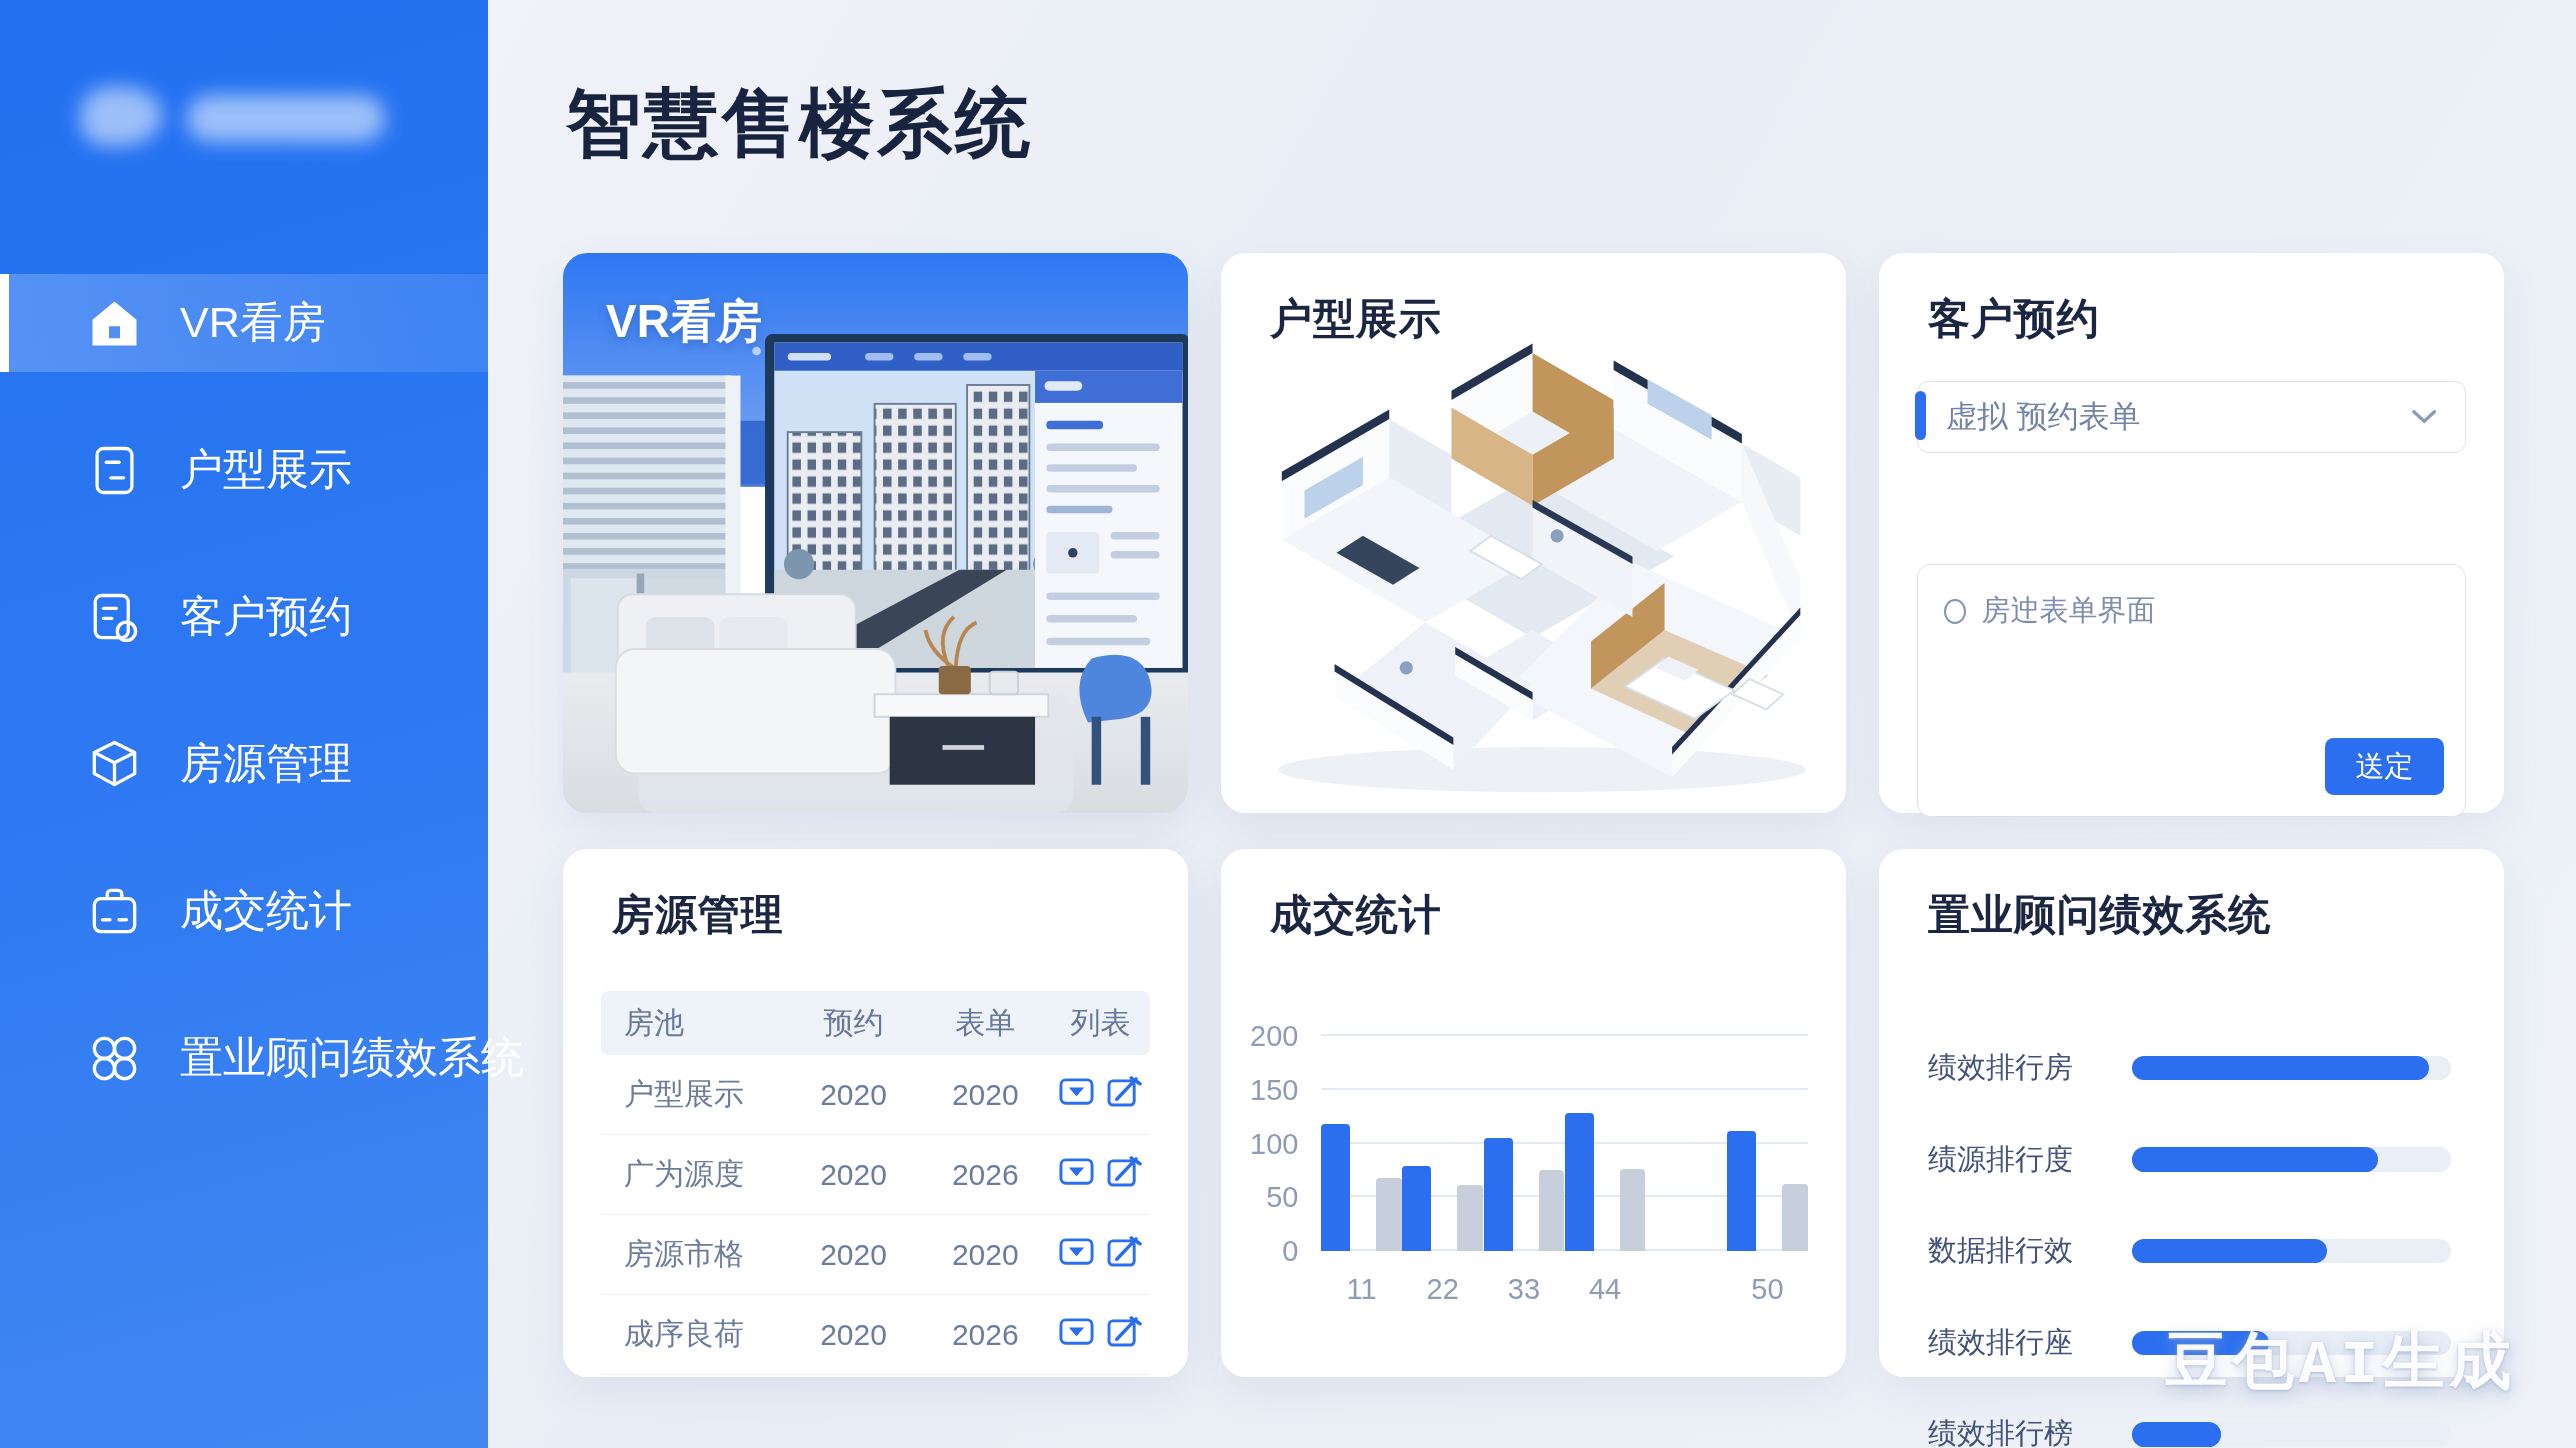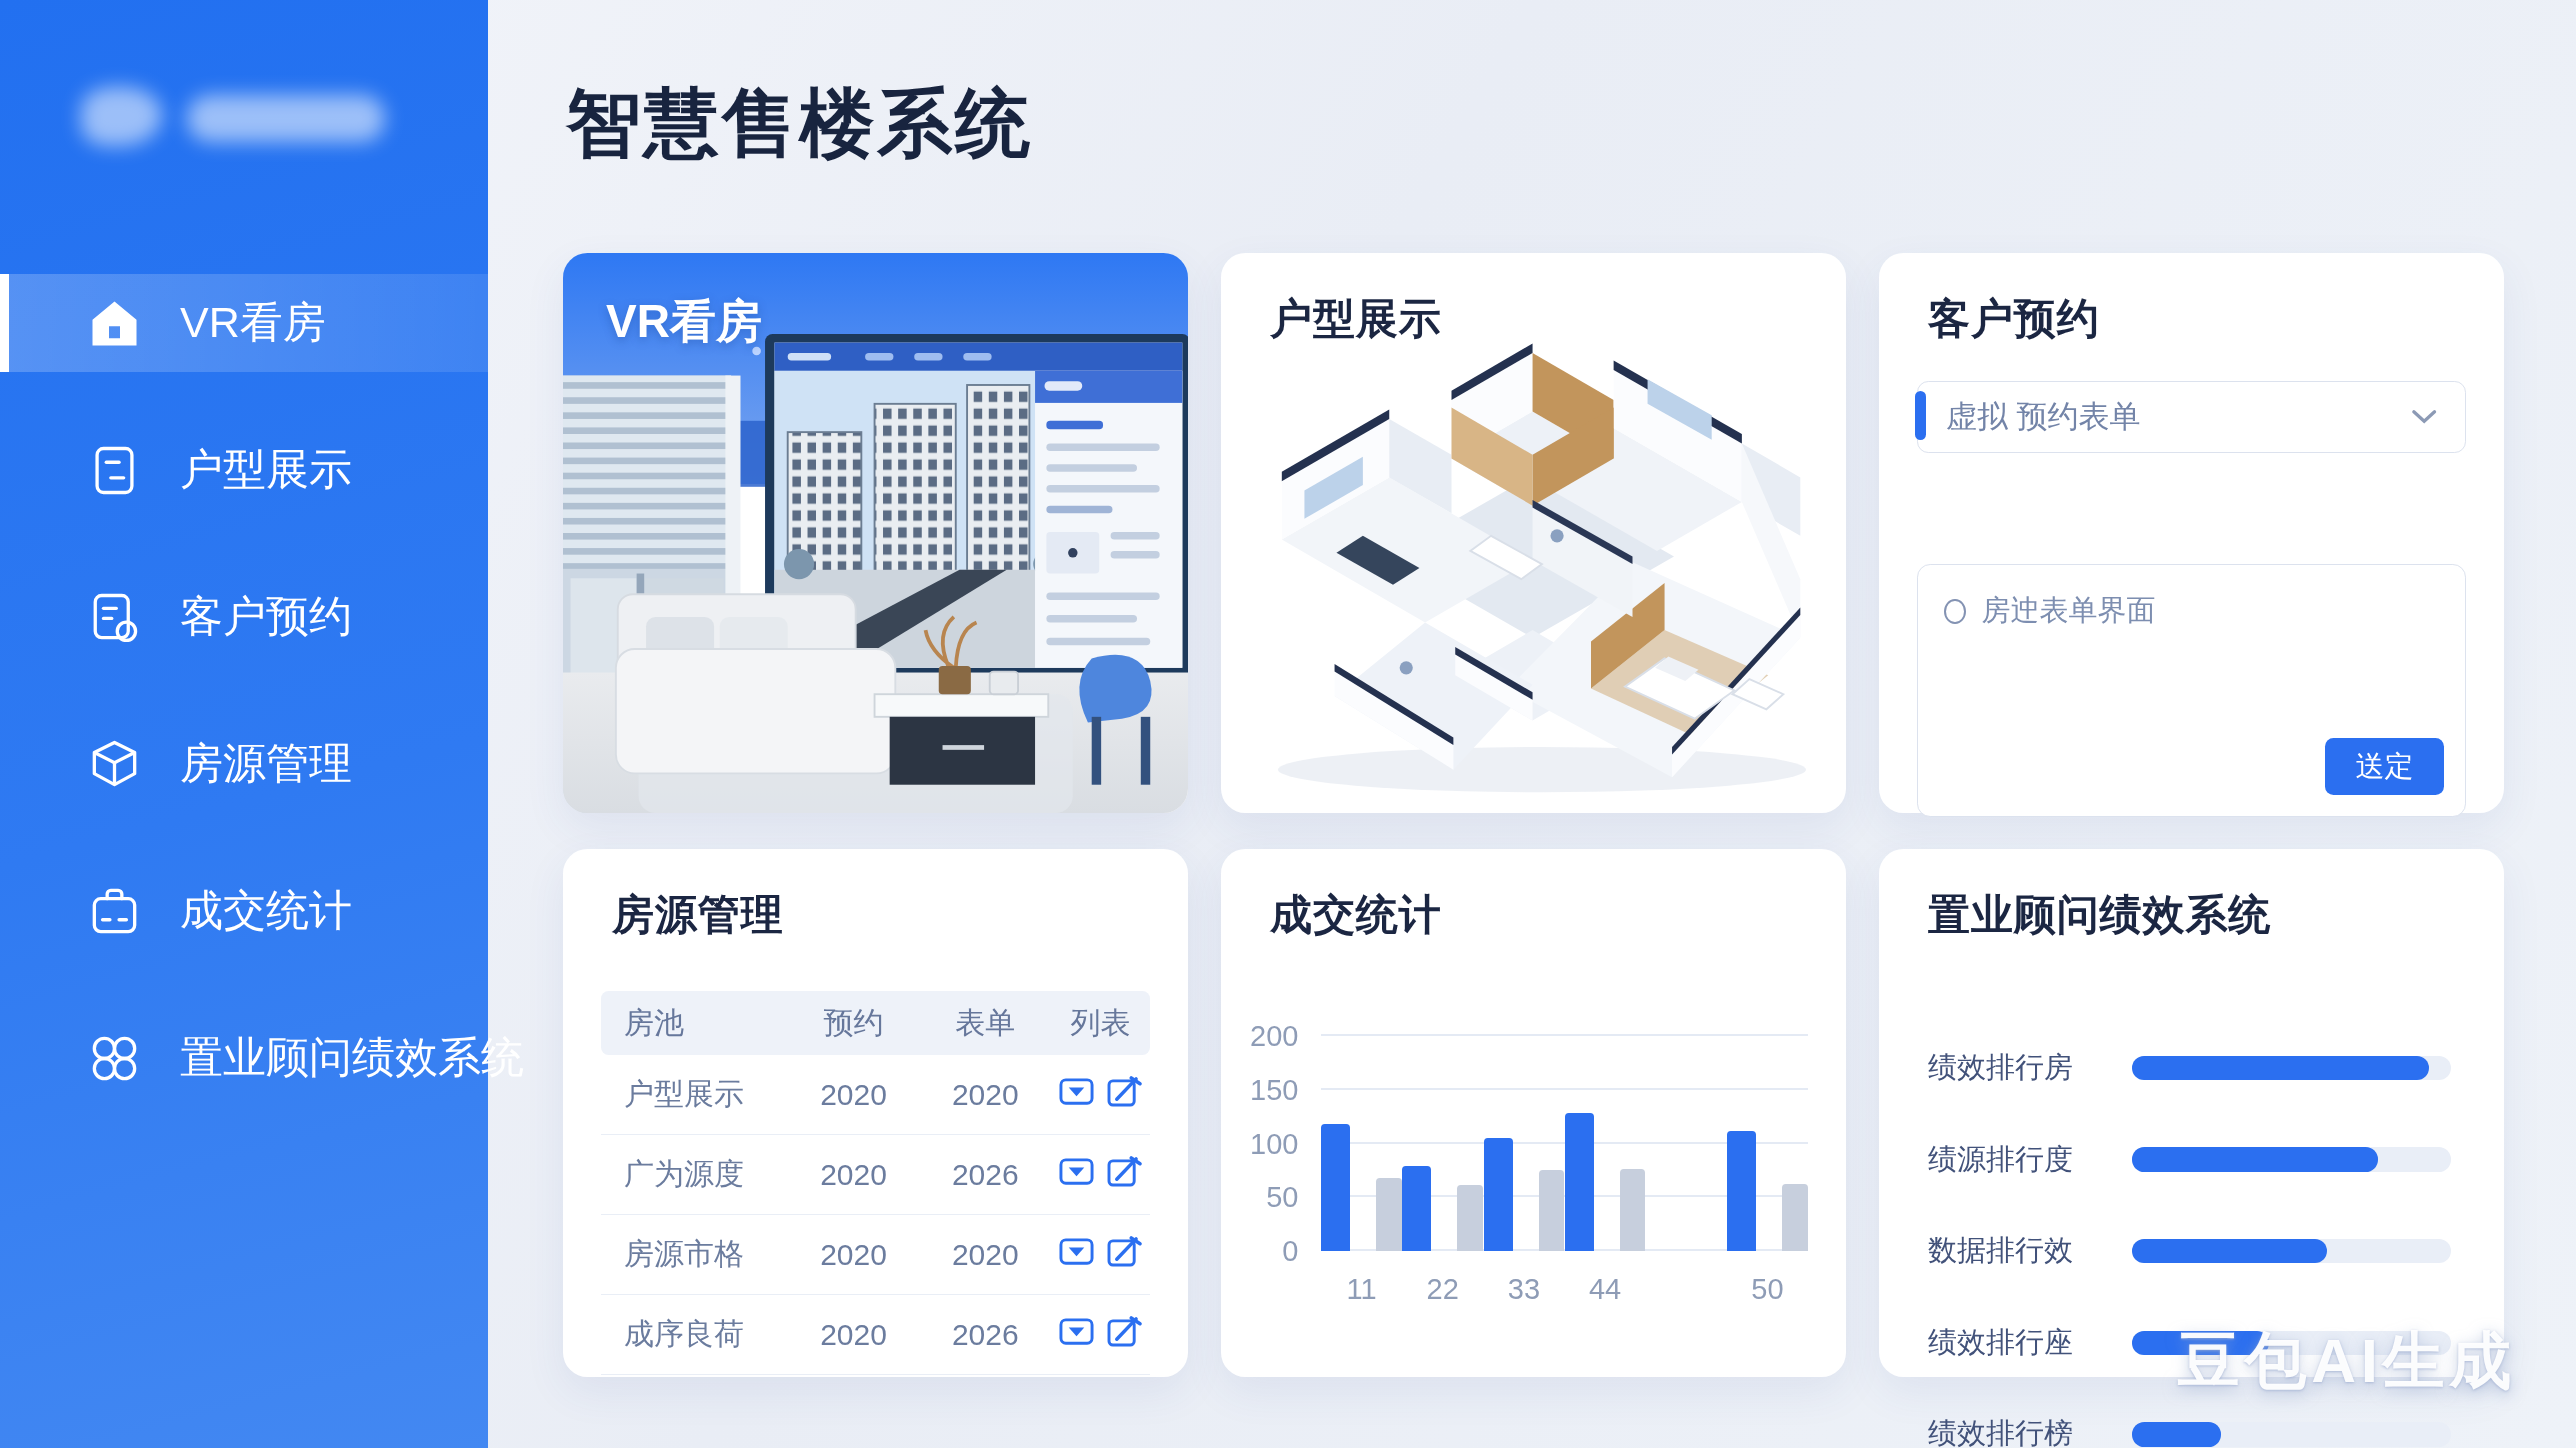--- a/index.html
+++ b/index.html
@@ -96,21 +96,21 @@
   
   .perf { position:absolute; left:49px; right:53px; top:185px; }
   .perf-row { display:flex; align-items:center; height:68px; margin-bottom:23.6px; }
   .perf-label { width:204px; font-size:29px; color:#42527a; white-space:nowrap; }
   .perf-track { position:relative; flex:1; height:24.5px; background:#e9eef7; border-radius:12.3px; }
   .perf-fill { position:absolute; left:0; top:0; bottom:0; background:#2b6ff0; border-radius:12.3px; }
 
   
   .watermark { position:absolute; right:60px; bottom:45px; font-size:62px; font-weight:800;
     color:rgba(255,255,255,.95); letter-spacing:4.7px;
-    text-shadow:0 3.8px 15px rgba(150,168,205,.6), 0 0.9px 2.8px rgba(160,175,210,.75); }
+    text-shadow:0 3.8px 15px rgba(150,168,205,.6), 0 0.9px 2.8px rgba(160,175,210,.75);font-family:Liberation Mono, monospace; }
 </style>
 </head>
 <body>
 
 <aside class="sidebar">
   <div class="logo">
     <div class="logo-blob logo-mark"></div>
     <div class="logo-blob logo-text"></div>
   </div>
   <nav class="nav" id="nav">

